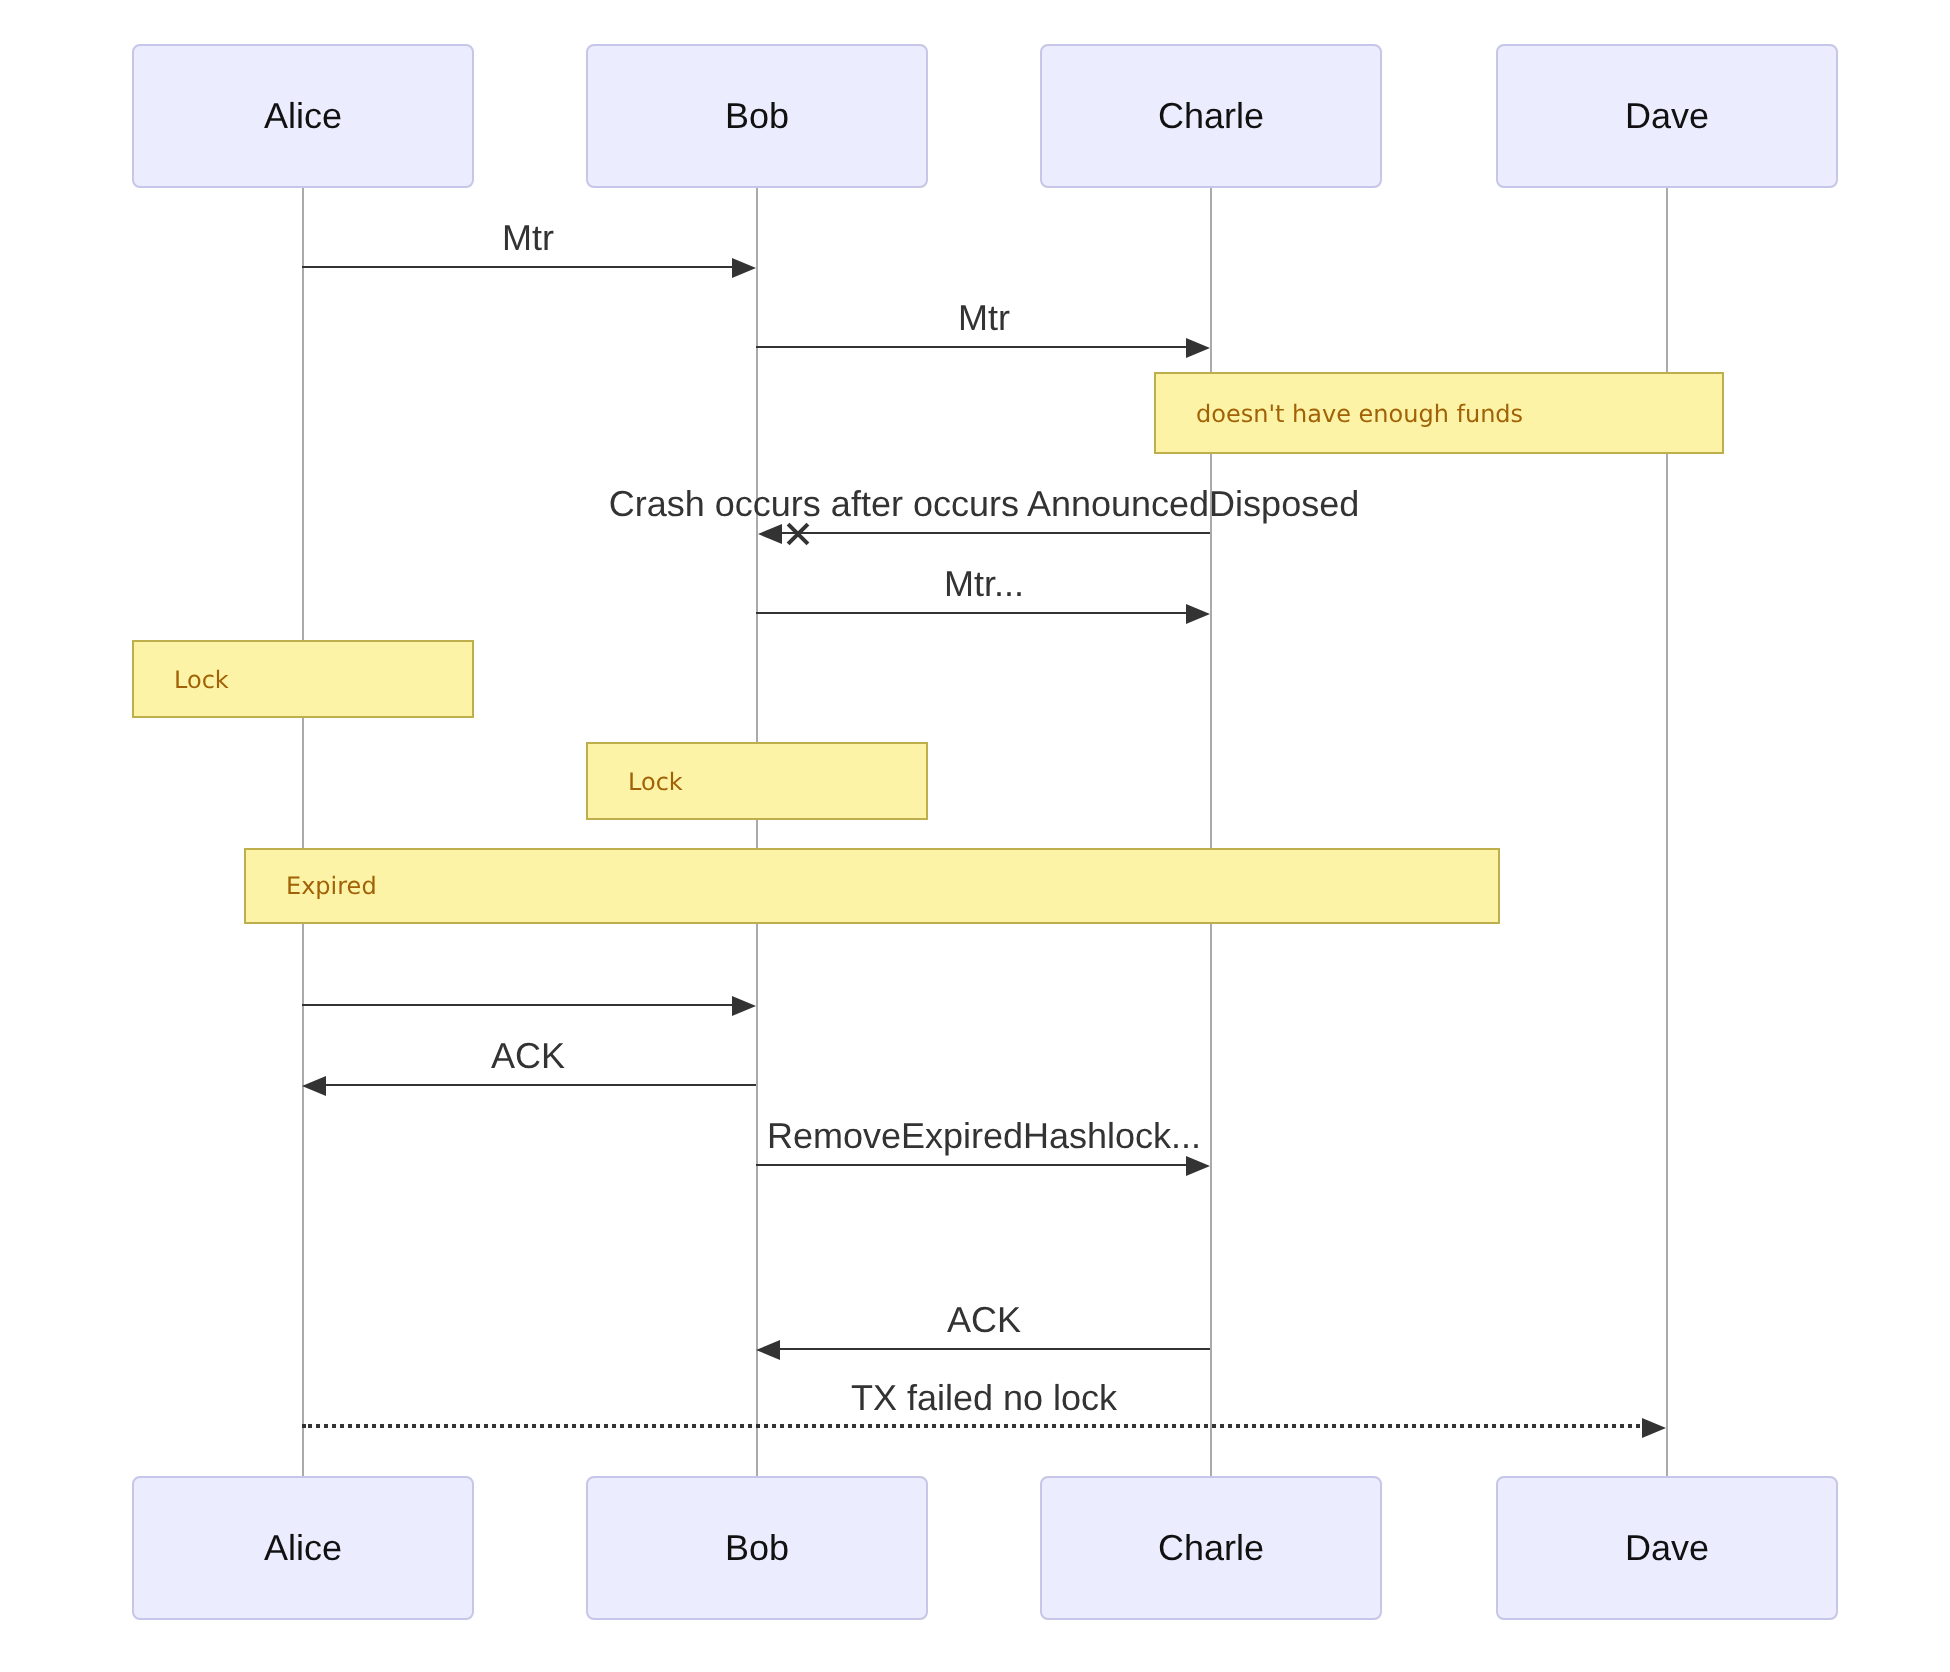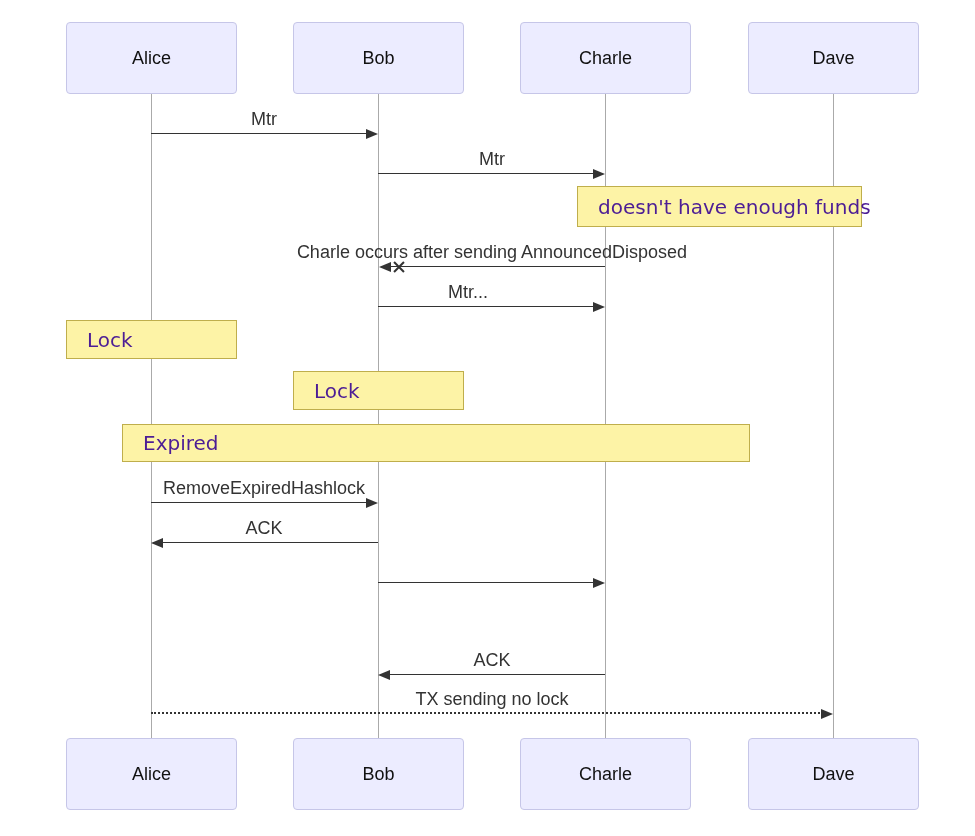--- a/index.html
+++ b/index.html
@@ -58,21 +58,21 @@
   .cross::before{transform:rotate(45deg);}
   .cross::after{transform:rotate(-45deg);}
   .note{
     position:absolute;
     background:#FDF3A6;
     border:1.5px solid #bfae4c;
     box-sizing:border-box;
     display:flex;align-items:center;
     padding-left:20px;
     font-family:"DejaVu Sans", sans-serif;
-    font-size:20px;color:#4c1d95;
+    font-size:12px;color:#a16207;
     white-space:nowrap;
   }
 </style>
 </head>
 <body>
 
 <div class="canvas">
 
   <div class="lifeline" style="left:151px"></div>
   <div class="lifeline" style="left:378px"></div>
@@ -97,58 +97,58 @@
   <div class="arrow-r" style="left:366px;top:129px"></div>
 
   <div class="msg-label" style="left:492px;top:150px">Mtr</div>
   <div class="msg-line" style="left:378px;top:173px;width:217px"></div>
   <div class="arrow-r" style="left:593px;top:169px"></div>
 
   <div class="note" style="left:577px;top:186px;width:285px;height:41px">
       <span>doesn't have enough funds</span>
     </div>
 
-  <div class="msg-label" style="left:492px;top:243px">Charle occurs after sending AnnouncedDisposed</div>
+  <div class="msg-label" style="left:492px;top:243px">Crash occurs after occurs AnnouncedDisposed</div>
   <div class="msg-line" style="left:391px;top:266px;width:214px"></div>
   <div class="arrow-l" style="left:379px;top:262px"></div>
   <div class="cross" style="left:393px;top:261px"></div>
 
-  <div class="msg-label" style="left:468px;top:283px">Mtr...</div>
+  <div class="msg-label" style="left:492px;top:283px">Mtr...</div>
   <div class="msg-line" style="left:378px;top:306px;width:217px"></div>
   <div class="arrow-r" style="left:593px;top:302px"></div>
 
   <div class="note" style="left:66px;top:320px;width:171px;height:39px">
       <span>Lock</span>
     </div>
 
   <div class="note" style="left:293px;top:371px;width:171px;height:39px">
       <span>Lock</span>
     </div>
 
   <div class="note" style="left:122px;top:424px;width:628px;height:38px">
       <span>Expired</span>
     </div>
 
-  <div class="msg-label" style="left:264px;top:479px">RemoveExpiredHashlock</div>
   <div class="msg-line" style="left:151px;top:502px;width:217px"></div>
   <div class="arrow-r" style="left:366px;top:498px"></div>
 
   <div class="msg-label" style="left:264px;top:519px">ACK</div>
   <div class="msg-line" style="left:162px;top:542px;width:216px"></div>
   <div class="arrow-l" style="left:151px;top:538px"></div>
 
+  <div class="msg-label" style="left:492px;top:559px">RemoveExpiredHashlock...</div>
   <div class="msg-line" style="left:378px;top:582px;width:217px"></div>
   <div class="arrow-r" style="left:593px;top:578px"></div>
 
 
   <div class="msg-label" style="left:492px;top:651px">ACK</div>
   <div class="msg-line" style="left:389px;top:674px;width:216px"></div>
   <div class="arrow-l" style="left:378px;top:670px"></div>
 
-  <div class="msg-label" style="left:492px;top:690px">TX sending no lock</div>
+  <div class="msg-label" style="left:492px;top:690px">TX failed no lock</div>
   <div class="msg-line dotted" style="left:151px;top:712px;width:672px"></div>
   <div class="arrow-r" style="left:821px;top:709px"></div>
 
   <div class="actor" style="left:66px;top:738px">
       <span>Alice</span>
     </div>
   <div class="actor" style="left:293px;top:738px">
       <span>Bob</span>
     </div>
   <div class="actor" style="left:520px;top:738px">

